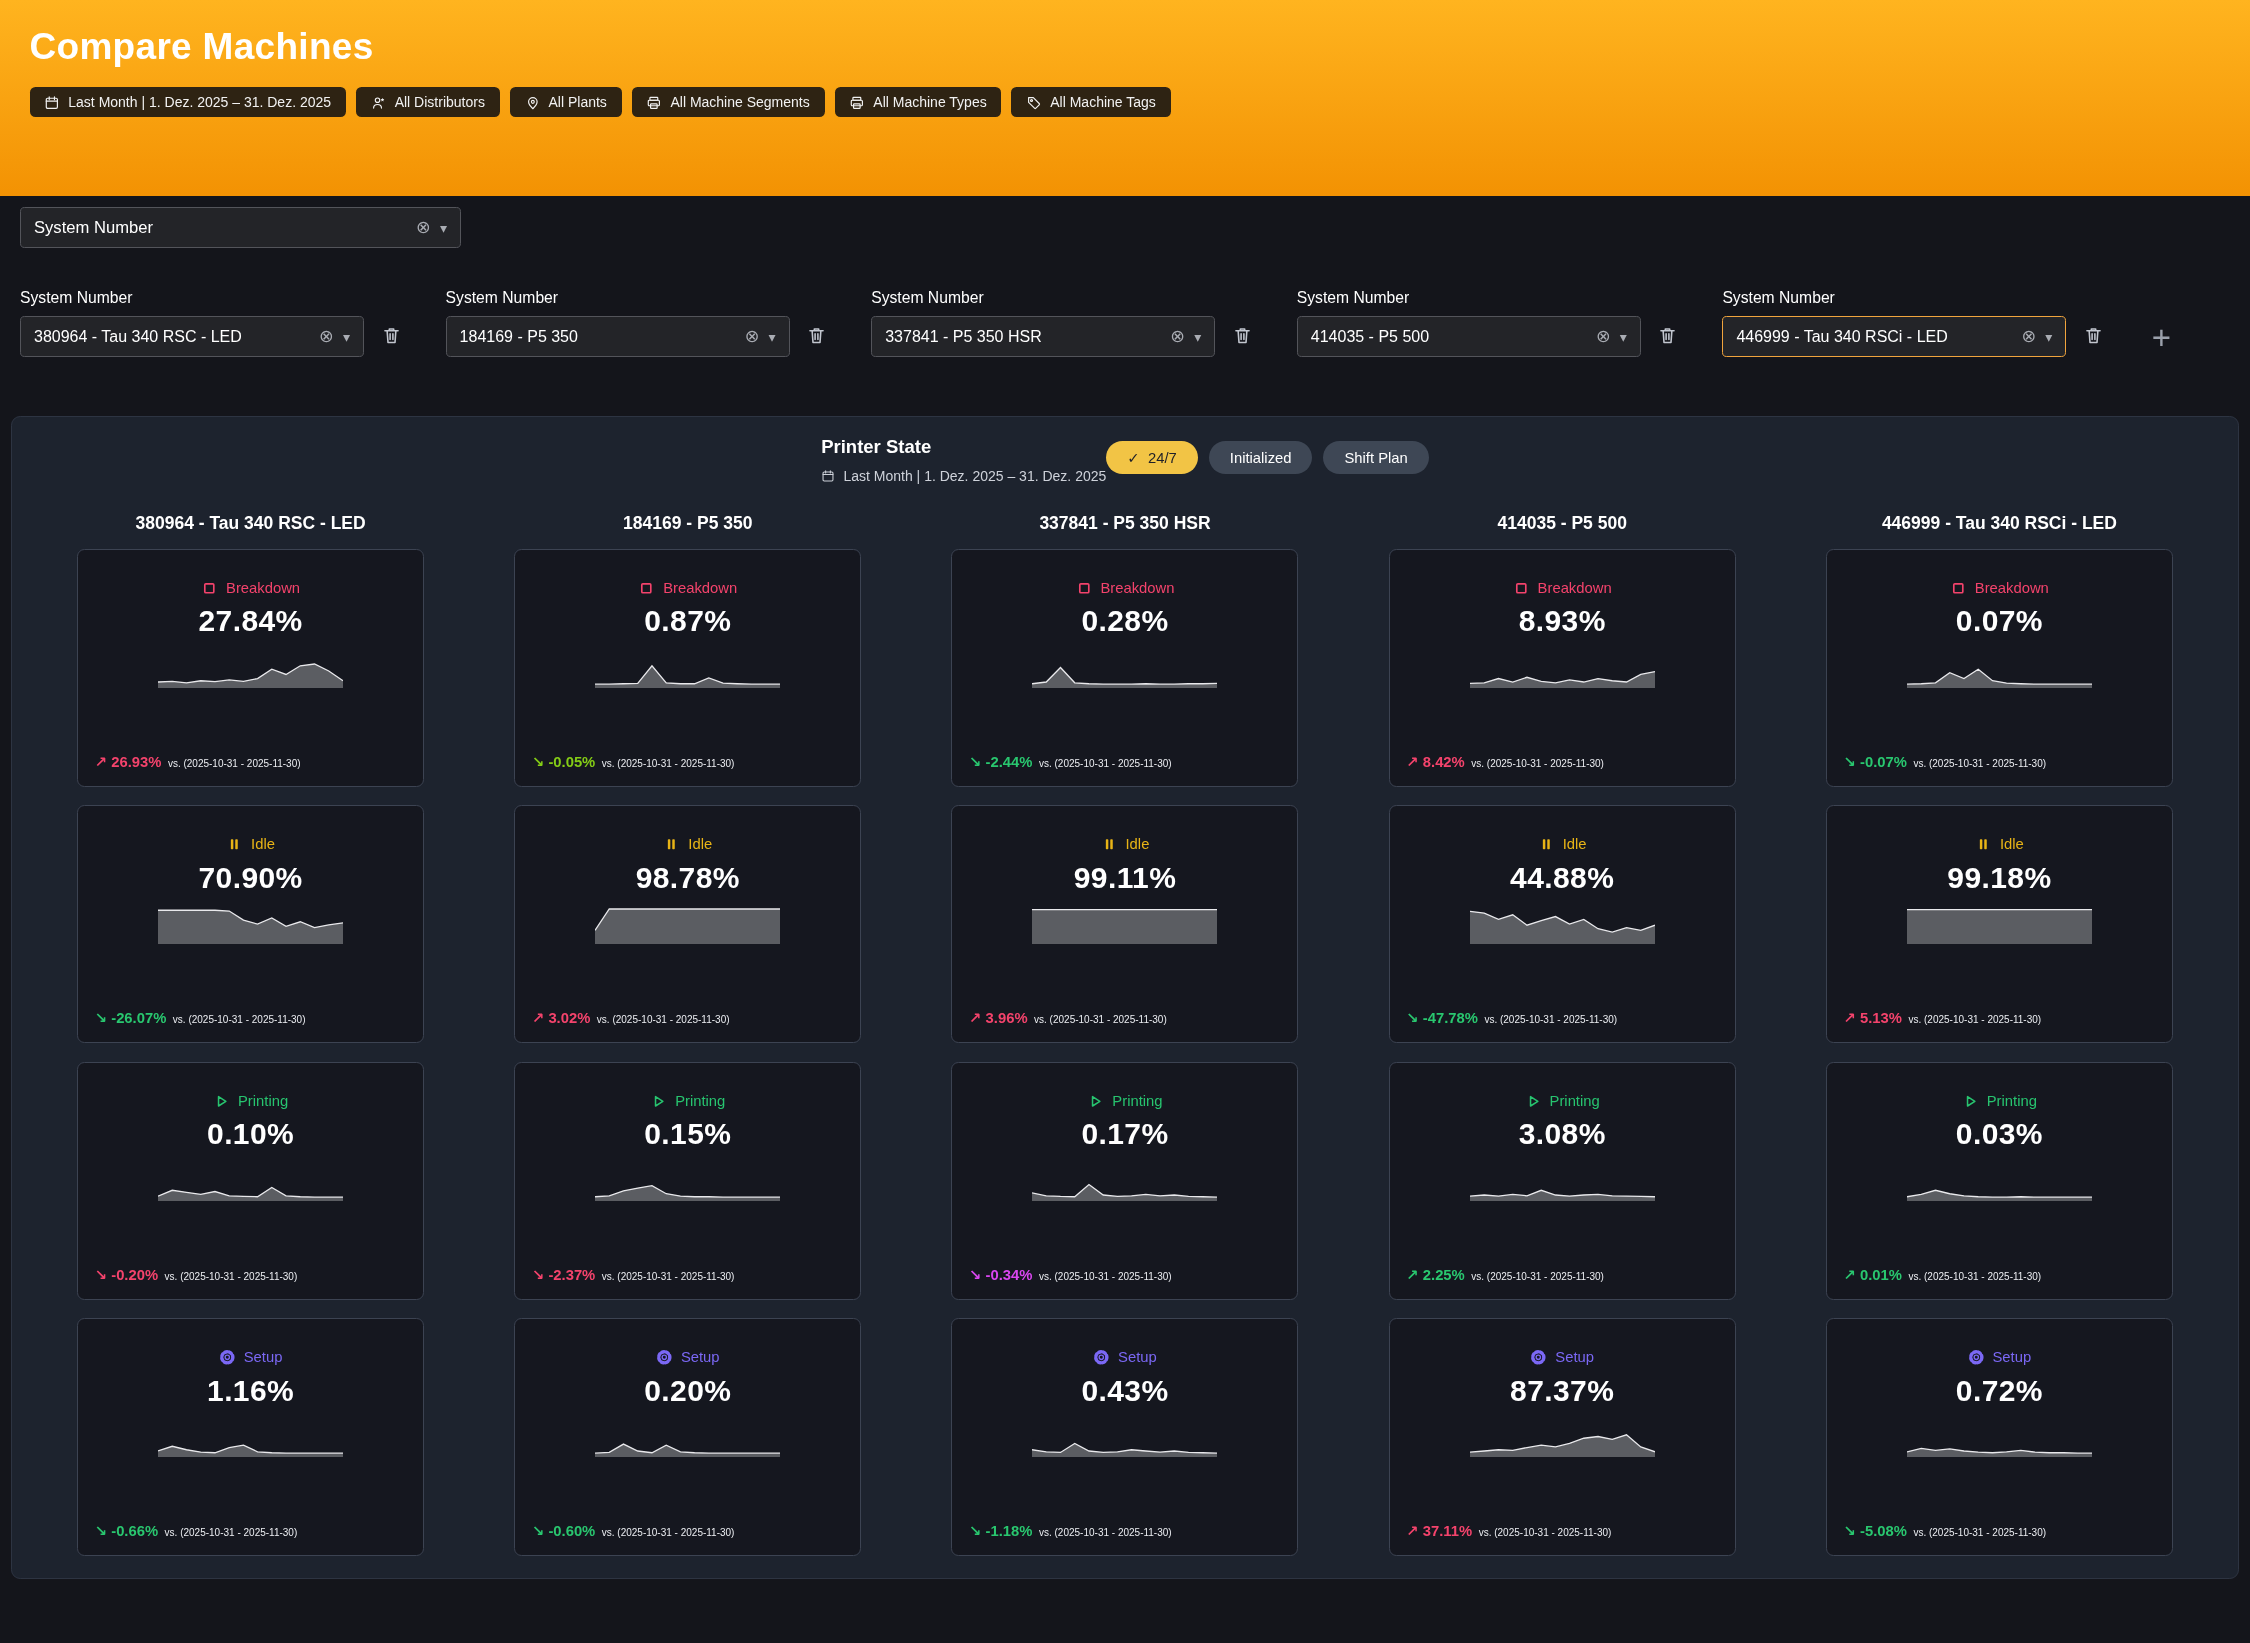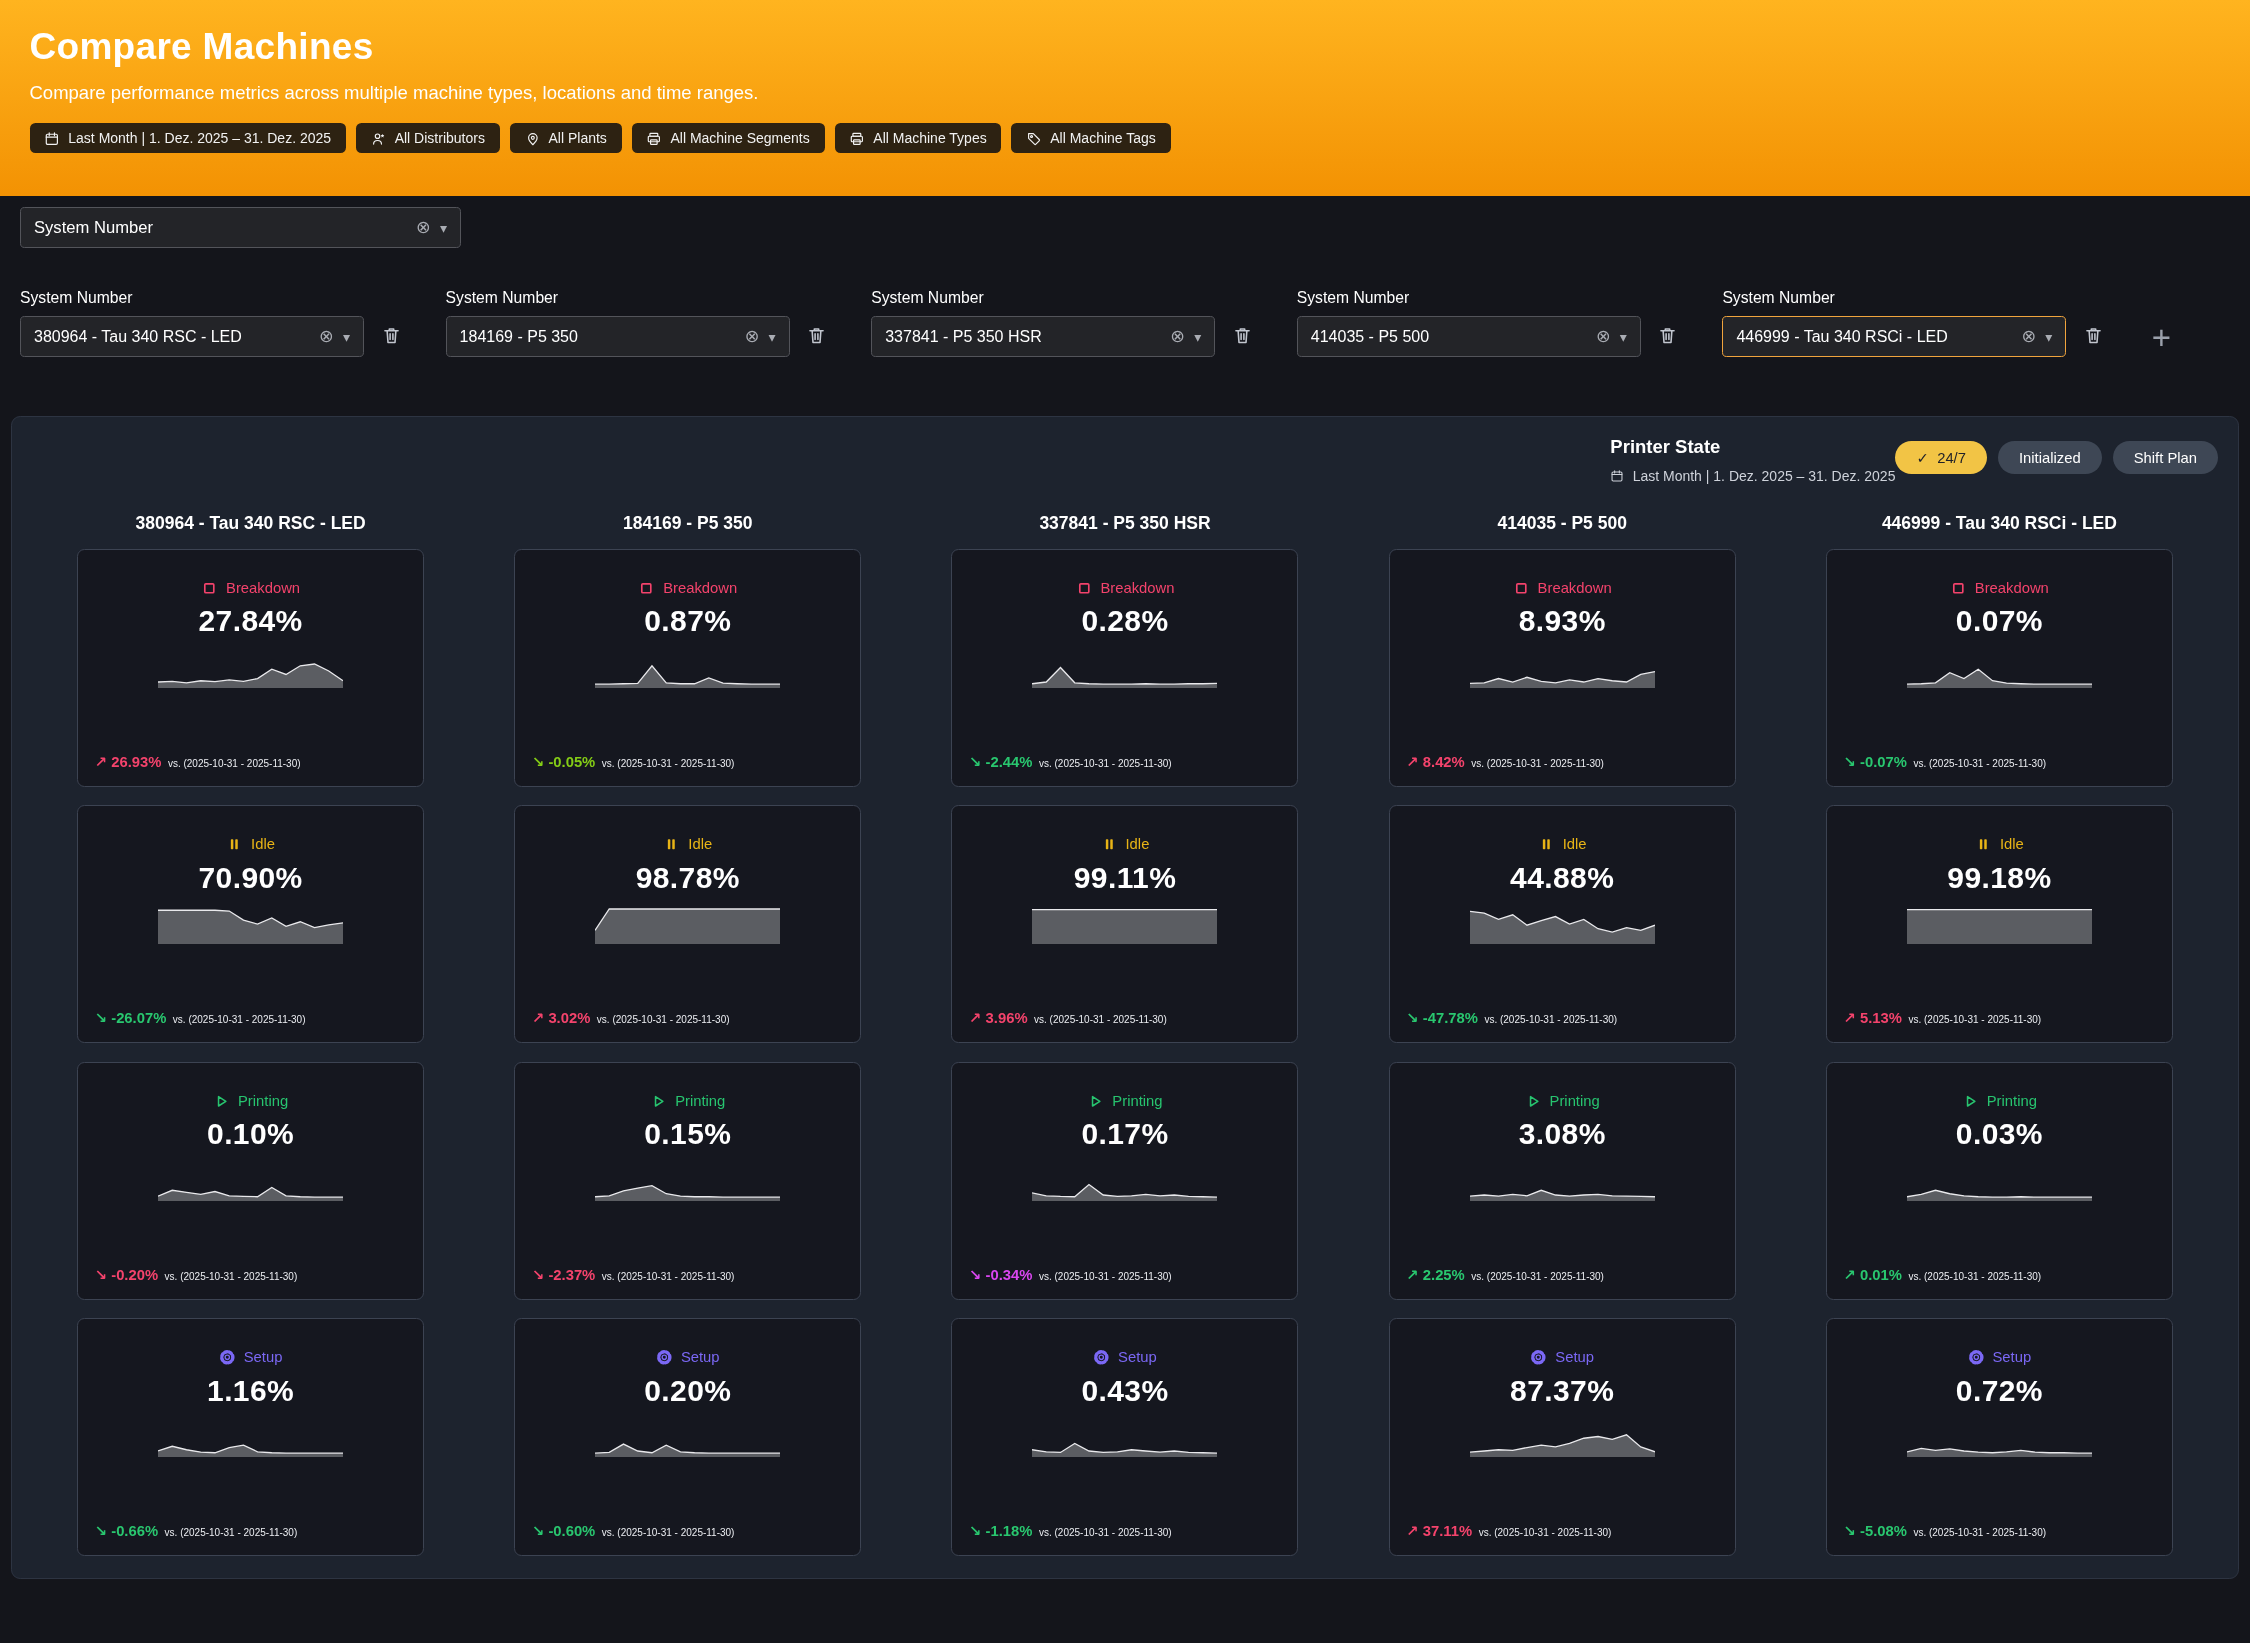--- a/index.html
+++ b/index.html
@@ -50,21 +50,21 @@
   .trash { background:none; border:none; padding:0; color:#c2c6cf; cursor:pointer; }
   .trash .ic { width:21px; height:21px; }
   .plus { background:none; border:none; color:#9aa0ab; font-size:33px; line-height:1; cursor:pointer; margin:0 0 3.7px 3.7px; padding:0; font-family:inherit; }
 
   
   .panel {
     margin:59px 11px 0; background:#1d232e;
     border:0.9px solid #2d3442; border-radius:9.2px;
     padding:18.5px 20px 22px;
   }
-  .panel-head { display:flex; justify-content:flex-end; align-items:flex-start; }
+  .panel-head { display:flex; justify-content:center; align-items:flex-start; }
   .p-title { font-size:18.5px; font-weight:700; color:#ffffff; }
   .p-period { margin-top:10px; display:flex; align-items:center; gap:8.3px; color:#ced2da; font-size:14px; }
   .p-period .ic { width:14px; height:14px; }
   .p-buttons { display:flex; gap:11px; align-items:center; margin-top:5.5px; }
   .pill {
     height:33px; padding:0 21px; border-radius:16.6px; border:none;
     background:#3e4755; color:#ffffff; font-size:14.8px; cursor:pointer;
     display:inline-flex; align-items:center; gap:8.3px; font-family:inherit;
   }
   .pill.active { background:#f2c445; color:#1f2028; font-weight:500; }
@@ -85,21 +85,20 @@
   .spark { width:185px; height:41px; margin-top:8.3px; }
   .m-trend { margin-top:auto; width:100%; font-size:14px; line-height:1.5; color:#eceef2; }
   .t-pct { font-weight:700; font-size:14.8px; margin-right:6.5px; white-space:nowrap; }
   .t-vs { color:#eceef2; font-size:10px; font-weight:500; }
 </style>
 </head>
 <body>
 
 <header class="hero">
   <h1>Compare Machines</h1>
-  <p>Compare performance metrics across multiple machine types, locations and time ranges.</p>
   <div class="chips" id="chips">
       <div class="chip">
         <span class="ic-wrap">
           <svg class="ic" viewBox="0 0 24 24">
             <rect x="3.5" y="5" width="17" height="15.5" rx="2"></rect>
             <path d="M3.5 9.5h17M8 3v4M16 3v4"></path>
           </svg>
         </span>
         <span>Last Month  |  1. Dez. 2025 – 31. Dez. 2025</span>
       </div>

